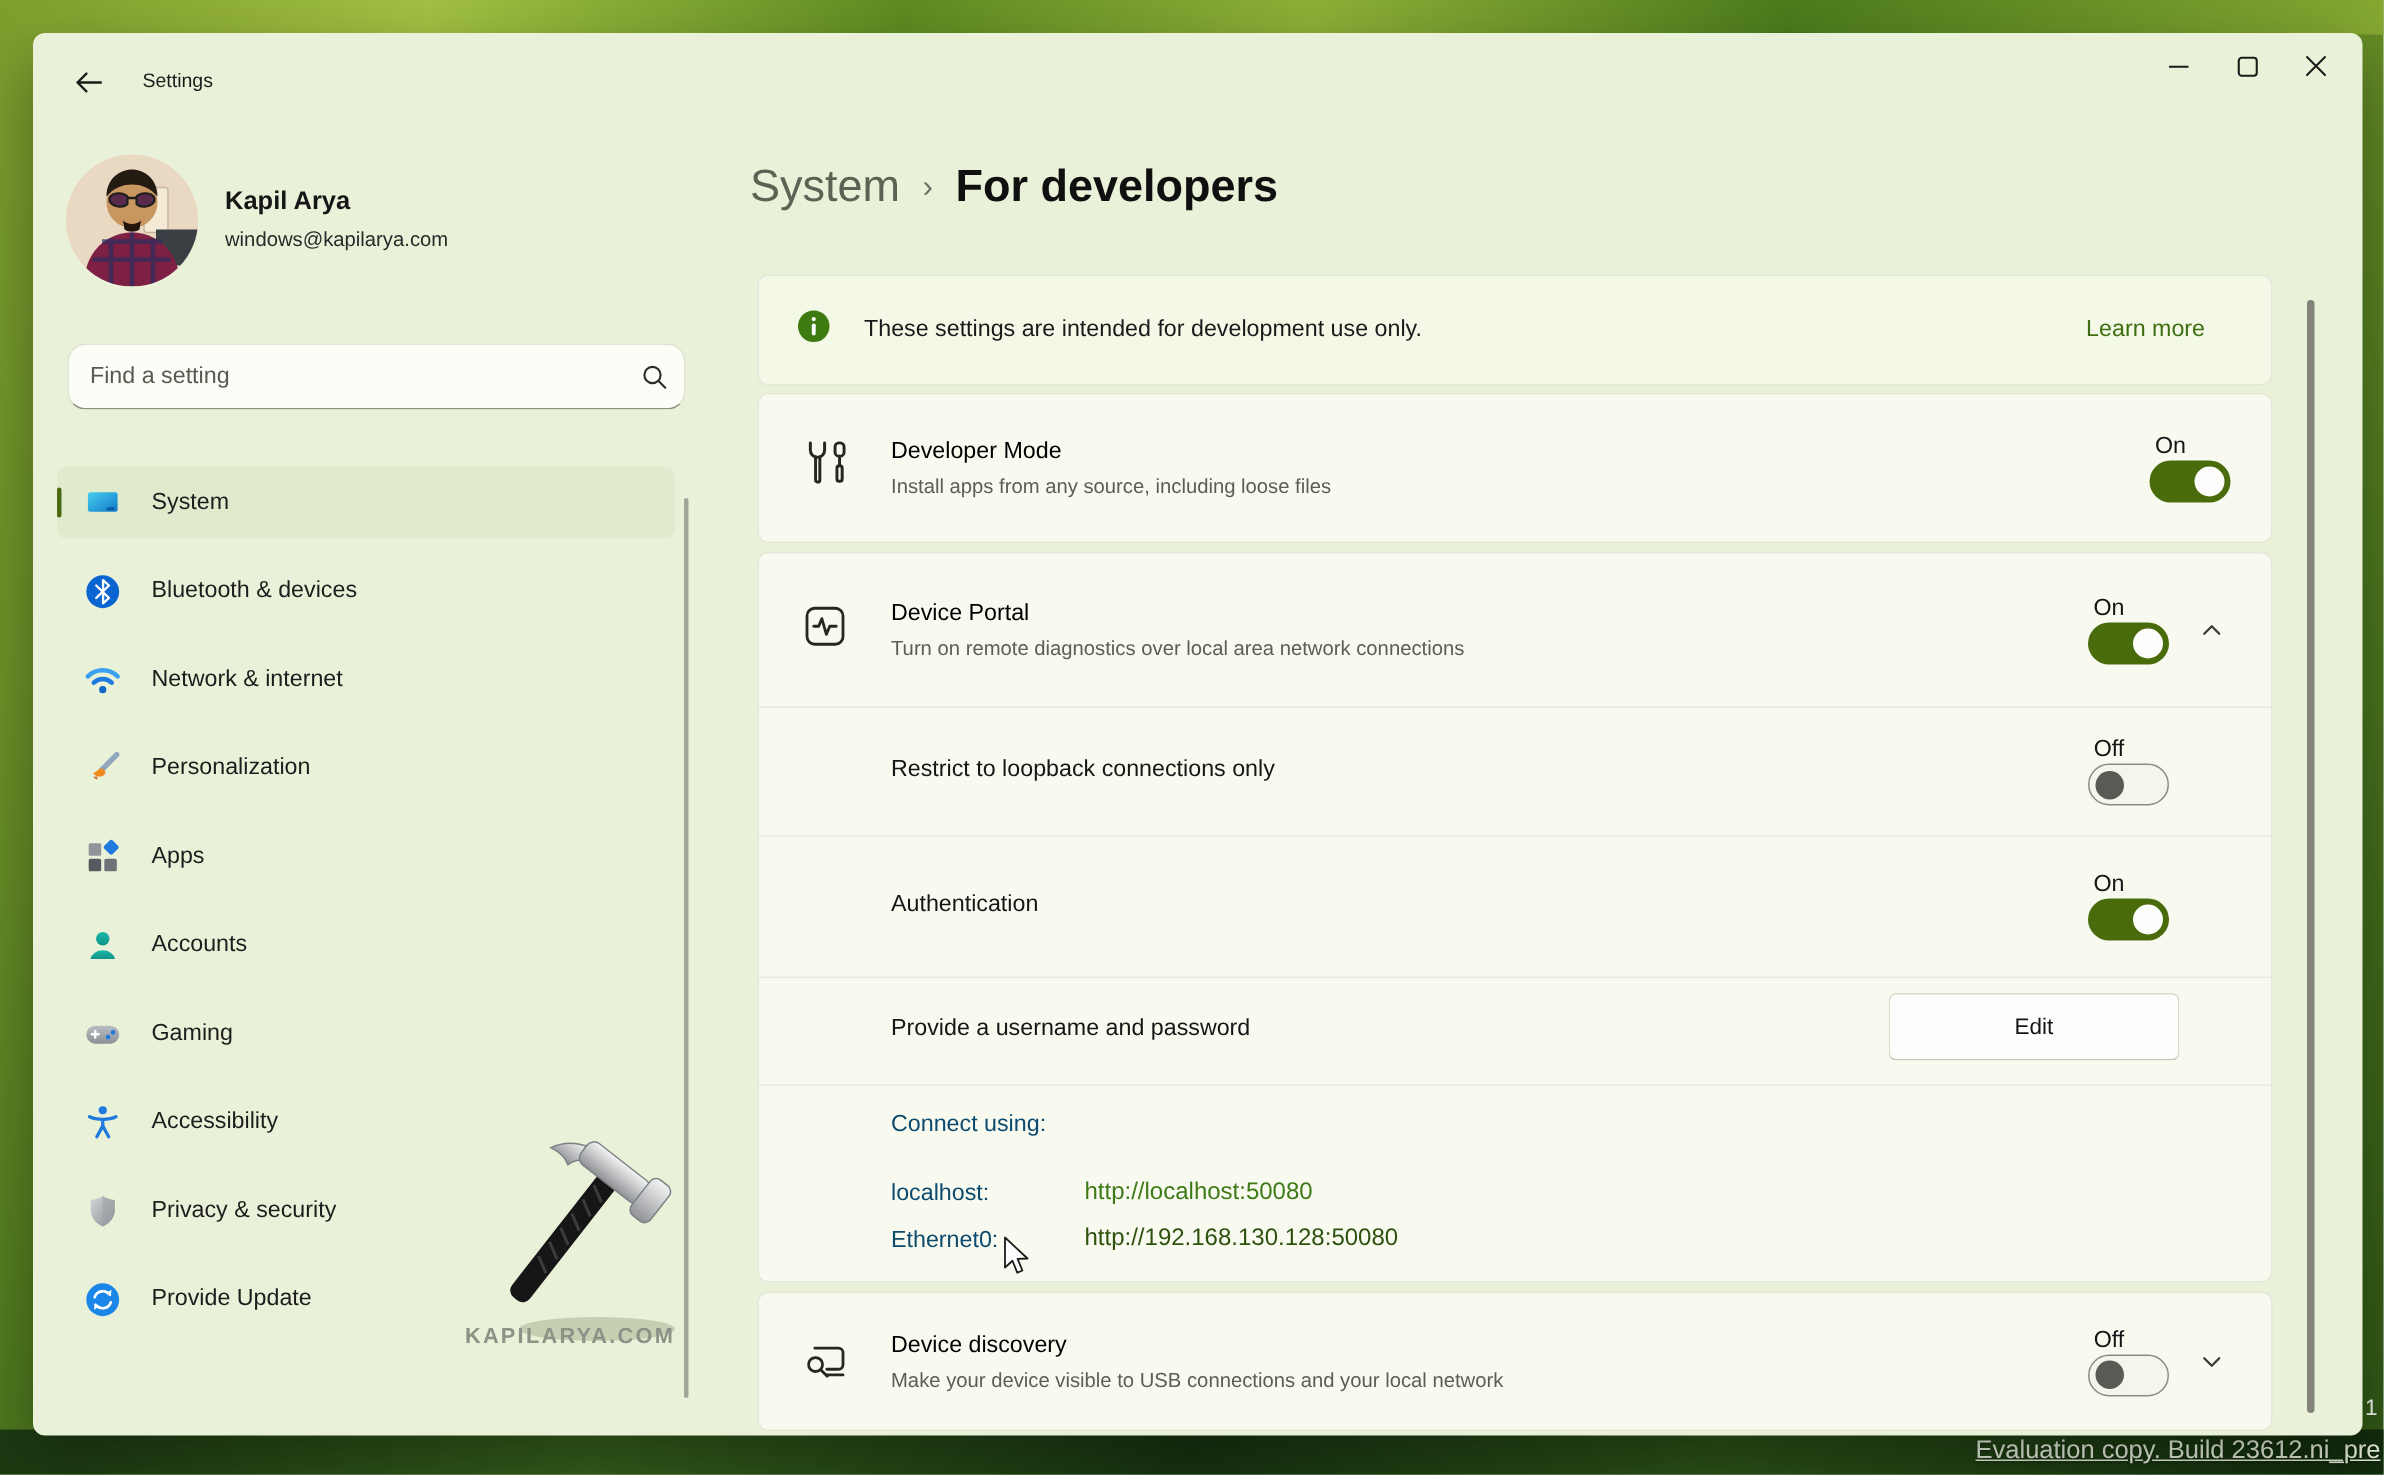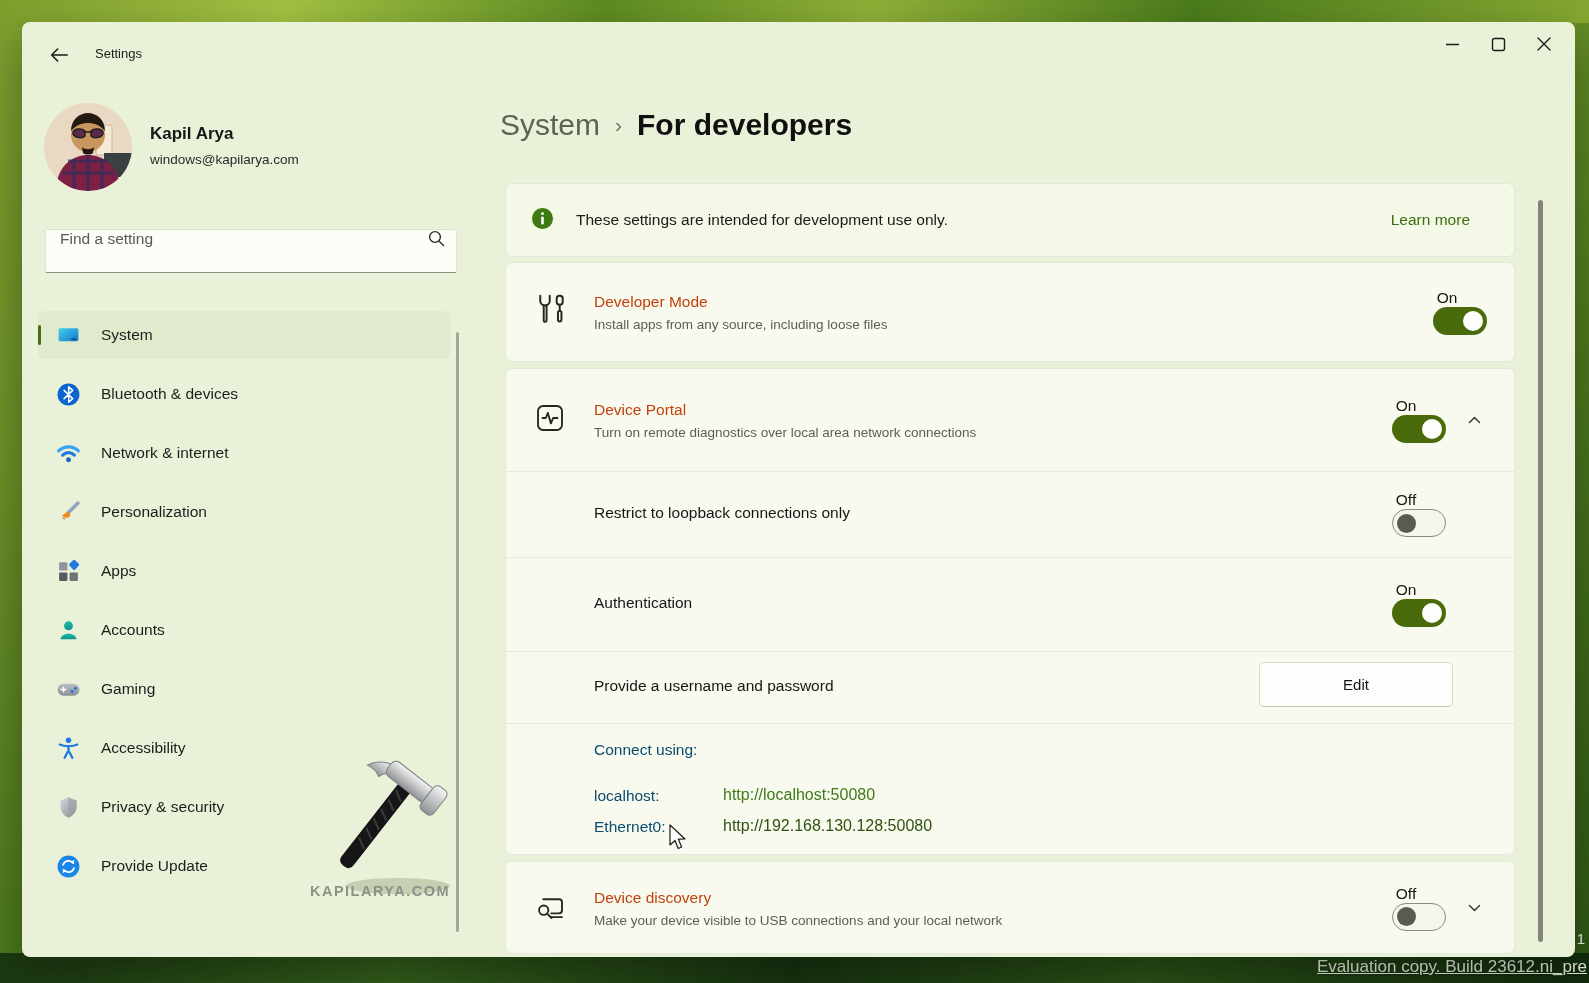--- a/index.html
+++ b/index.html
@@ -31,21 +31,21 @@
   .win-btn { width:46px; height:40px; display:flex; align-items:center; justify-content:center; cursor:pointer; }
 
   
   .avatar { position:absolute; left:22px; top:81px; width:88px; height:88px;
     border-radius:50%; overflow:hidden; background:#e8e2d4; }
   .profile-name { position:absolute; left:128px; top:102px; font-size:17px; font-weight:bold; color:#161616; }
   .profile-email { position:absolute; left:128px; top:130px; font-size:13.5px; color:#2a2a2a; }
 
   .search-box { position:absolute; left:23px; top:207px; width:412px; height:44px;
     background:#fbfdf6; border:1px solid #dfe3d4; border-bottom:1px solid #8a8f80;
-    border-radius:2px; display:flex; align-items:flex-start; }
+    border-radius:12px; display:flex; align-items:center; }
   .search-box input { flex:1; border:none; outline:none; background:transparent;
     font-size:15.5px; color:#1a1a1a; padding:0 10px 0 14px;
     font-family:"Liberation Sans", sans-serif; }
   .search-box input::placeholder { color:#3a3e34; opacity:.85; }
   .search-icon-wrap { width:40px; display:flex; justify-content:center; }
 
   .nav { position:absolute; left:16px; top:289px; width:412px; }
   .nav-item { position:relative; height:48px; margin-bottom:11px; display:flex;
     align-items:center; padding-left:17px; border-radius:6px; cursor:pointer; }
   .nav-item.selected { background:#e0ebce; }
@@ -67,21 +67,21 @@
   .crumb-sep { color:#6b7062; font-size:21px; margin:0 15px; position:relative; top:-3px; }
   .page-title { color:#101010; font-weight:bold; }
 
   .card { position:absolute; left:483px; width:1010px; background:#f8faf0;
     border:1px solid #e4e7da; border-radius:7px; }
   .banner { top:161px; height:74px; background:#f3f8e7; display:flex; align-items:center; }
   .banner-icon { margin:0 22px 0 25px; }
   .banner-text { font-size:15.5px; color:#1a1a1a; flex:1; }
   .banner-link { margin-right:44px; font-size:15.5px; color:#3e6f10; cursor:pointer; }
 
-  .row-title { font-size:15.5px; color:#c2410c; }
+  .row-title { font-size:15.5px; color:#000000; }
   .row-sub { font-size:13.5px; color:#5d5d58; margin-top:6px; }
 
   .card-devmode { top:240px; height:100px; }
   .card-portal { top:346px; height:487px; }
   .card-discovery { top:839px; height:93px; }
 
   .setting-head { position:absolute; left:0; width:100%; }
   .lead-icon { position:absolute; left:26px; top:50%; transform:translateY(-50%); }
   .head-text { position:absolute; left:88px; top:50%; transform:translateY(-50%); }
 

